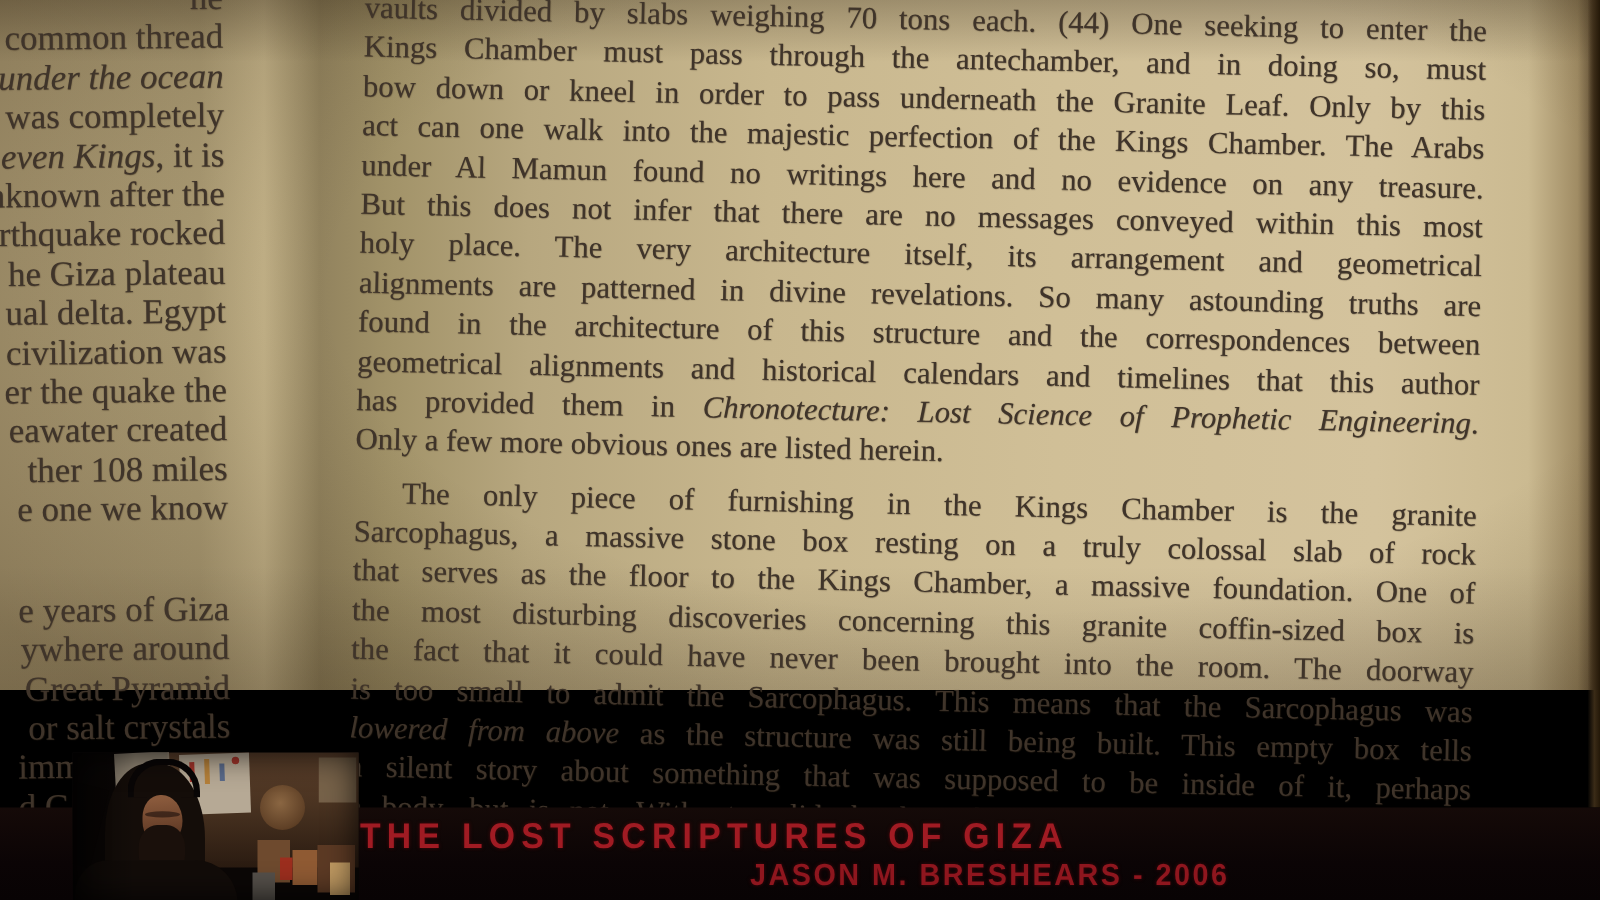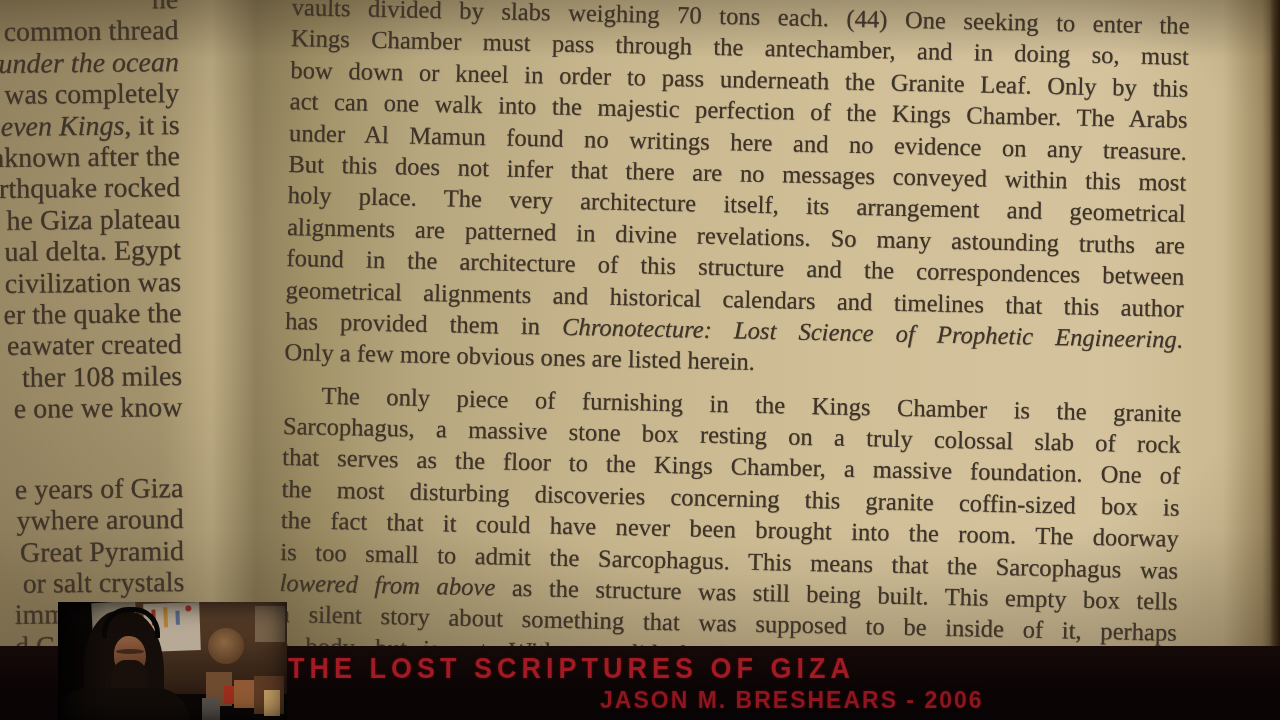--- a/index.html
+++ b/index.html
@@ -1,19 +1,19 @@
 <!DOCTYPE html>
 <html><head>
 <meta charset="utf-8">
 <style>
   html,body{margin:0;padding:0;background:#000;}
   .stage{position:relative;width:1280px;height:720px;overflow:hidden;background:#000;
          font-family:"Liberation Serif", serif;}
   
-  .page{position:absolute;left:0;top:0;width:1280px;height:646px;
+  .page{position:absolute;left:0;top:0;width:1280px;height:552px;
     background:linear-gradient(90deg,
       #b2a179 0%, #b0a078 12.5%, #c4b389 16.5%, #92835e 20%, #a29369 24.5%,
       #b7a77f 33%, #c8b78e 48%, #d0bf97 66%, #d4c39d 86%, #cbba91 95.5%,
       #a08c64 98.6%, #4e3c26 100%);}
   .page .shade{position:absolute;inset:0;pointer-events:none;
     background:
       radial-gradient(ellipse 75% 85% at 62% 42%, rgba(0,0,0,0) 55%, rgba(42,28,10,.30) 100%),
       linear-gradient(180deg, rgba(35,24,10,.28) 0%, rgba(0,0,0,0) 9%, rgba(0,0,0,0) 82%, rgba(30,20,8,.14) 100%);}
   .page-edge{position:absolute;right:0;top:0;width:10px;height:646px;
     background:linear-gradient(90deg, rgba(40,28,14,0) 0%, #3a2b17 55%, #241808 100%);}

